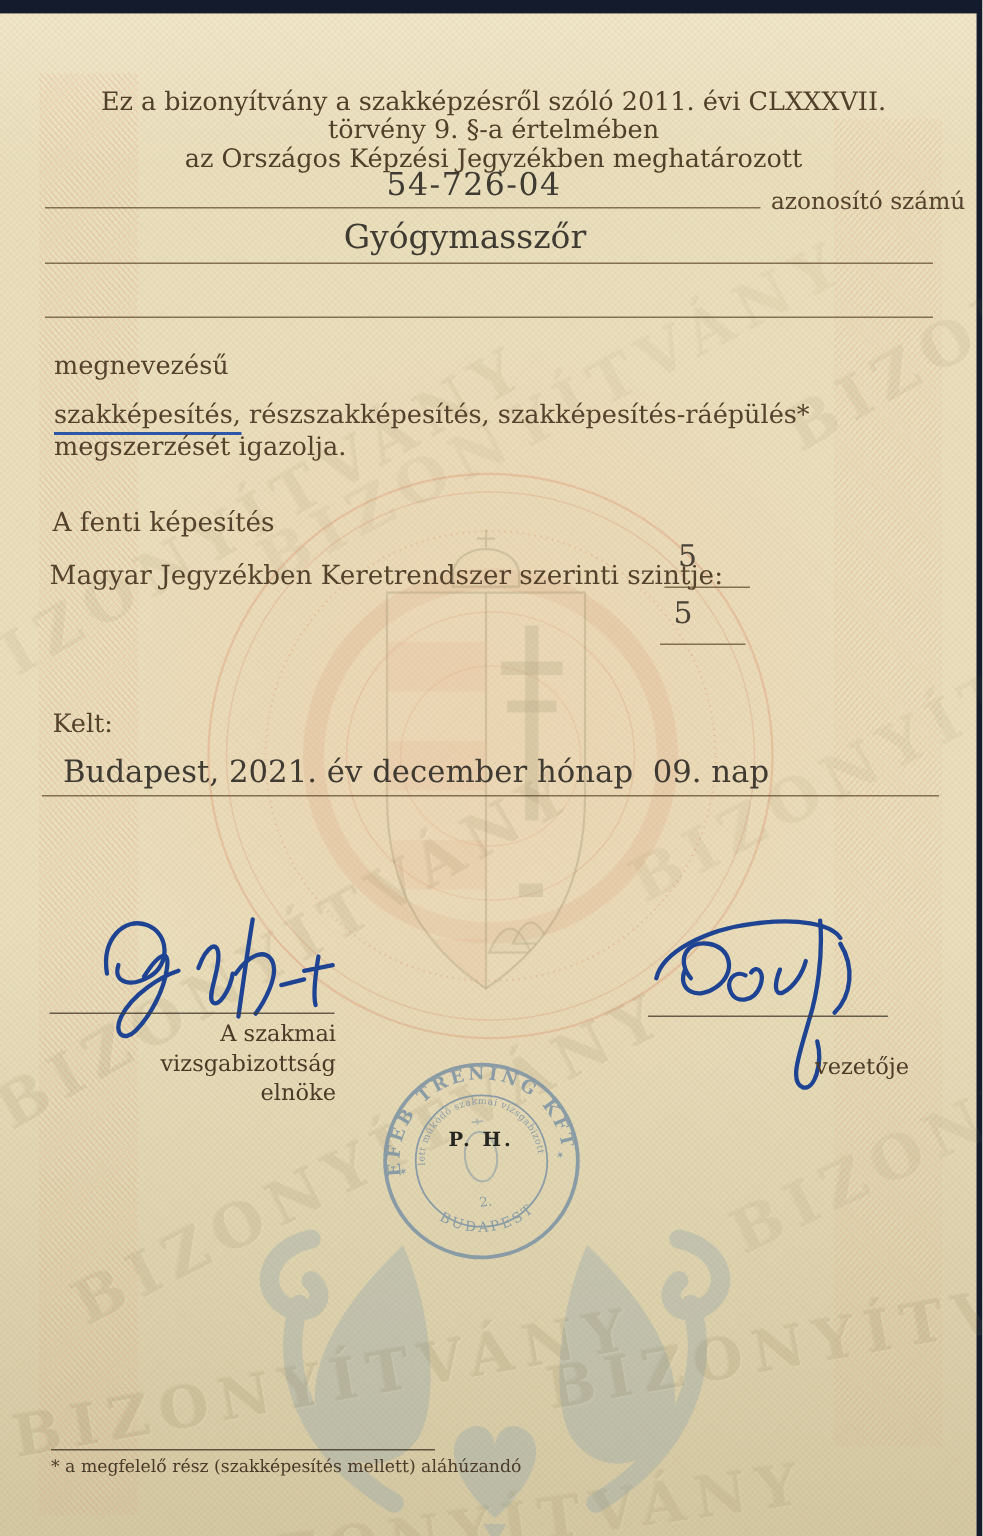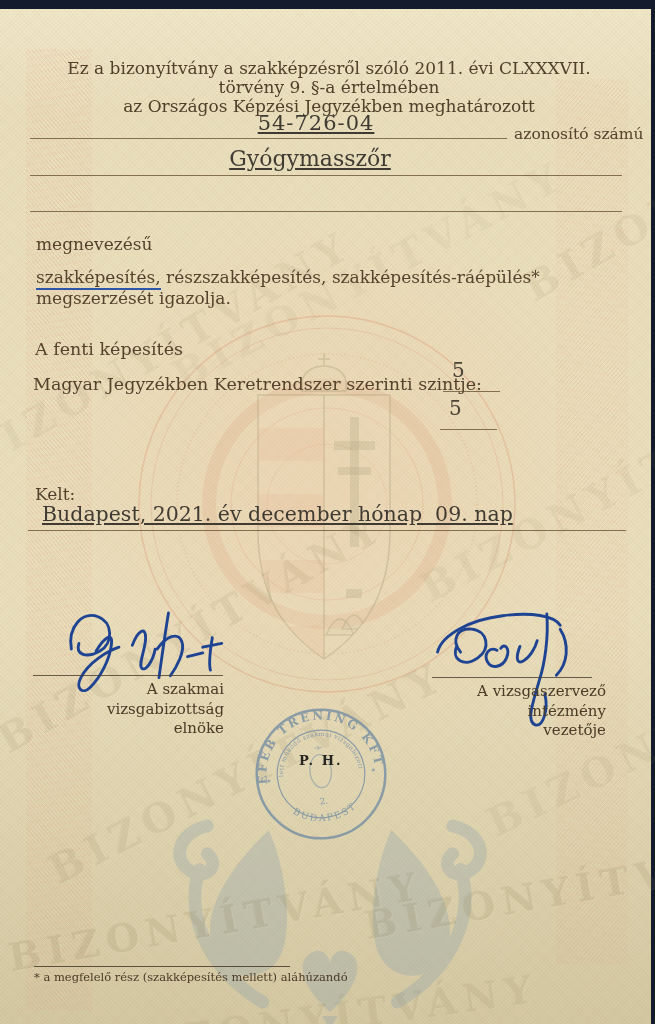--- a/index.html
+++ b/index.html
@@ -18,21 +18,21 @@
       linear-gradient(to bottom, rgba(255,250,228,.3) 0%, transparent 10%),
       linear-gradient(to bottom, transparent 60%, rgba(148,136,86,.12) 80%, rgba(140,128,80,.24) 100%);
   }
   .band{position:absolute;pointer-events:none;}
   .band-left{left:26px;top:40px;bottom:14px;width:66px;
     background:repeating-linear-gradient(50deg, rgba(226,148,120,.20) 0 1px, transparent 1px 3px);}
   .band-right{left:556px;top:70px;bottom:60px;width:72px;
     background:repeating-linear-gradient(-50deg, rgba(226,148,120,.16) 0 1px, transparent 1px 3px);}
   .abs{position:absolute;}
   .t-label{color:#55422c;}
-  .t-value{color:#3f3b32;text-decoration:underline;}
+  .t-value{color:#3f3b32;}
   .intro{left:33px;top:50px;width:592px;font-size:17px;line-height:19px;color:#50402a;text-align:center;}
   .idnum{left:166px;top:102px;width:300px;text-align:center;font-size:21px;letter-spacing:1px;}
   .idsuffix{left:514px;top:116px;font-size:15.5px;}
   .qname{left:160px;top:137px;width:300px;text-align:center;font-size:22px;}
   .rule{position:absolute;height:0;border-bottom:1.4px solid rgba(98,76,46,.75);}
   .rule-id{left:30px;top:129px;width:477px;}
   .rule-name{left:30px;top:166px;width:592px;}
   .rule-empty{left:30px;top:202px;width:592px;}
   .rule-date{left:28px;top:521px;width:598px;}
   .rule-mkkr{left:443px;top:382px;width:57px;border-bottom-width:1.6px;}
@@ -43,21 +43,21 @@
   .megnev{left:36px;top:225px;font-size:17px;}
   .typerow{left:36px;top:258px;font-size:17px;white-space:nowrap;}
   .pen-underline{border-bottom:2.2px solid #2d55a8;padding-bottom:1px;}
   .megszerz{left:36px;top:279px;font-size:17px;}
   .fenti{left:35px;top:330px;font-size:17.5px;}
   .mkkr{left:33px;top:365px;font-size:17.5px;}
   .ekkr{left:33px;top:402px;font-size:17.5px;}
   .lvl{font-size:20px;color:#4a4438;}
   .lvl-m{left:452px;top:349px;}
   .lvl-e{left:449px;top:387px;}
-  .kelt{left:35px;top:475px;font-size:17px;}
+  .kelt{left:35px;top:464px;font-size:17px;}
   .dateval{left:42px;top:493px;font-size:20.5px;white-space:pre;text-align:center;}
   .siglabel{font-size:15px;line-height:19.5px;text-align:right;color:#4a3a26;}
   .siglabel-l{left:34px;top:671px;width:190px;}
   .siglabel-r{left:420px;top:673px;width:186px;}
   .ph{left:299px;top:744px;font-size:13px;font-weight:bold;letter-spacing:2px;color:#26251f;}
   .foot{left:34px;top:961px;font-size:11.5px;color:#4a3a28;}
   .wm{
     position:absolute;font-weight:bold;letter-spacing:7px;
     color:rgba(128,114,76,1);
     text-shadow:1px 1px 0 rgba(255,250,222,.65), -1px -1px 0 rgba(100,86,52,.35);
@@ -196,21 +196,21 @@
     </svg>
 
     <div class="rule rule-sigl"></div>
     <div class="rule rule-sigr"></div>
 
     <div class="abs siglabel siglabel-l">
       <span>A szakmai vizsgabizottság</span><br>
       <span>elnöke</span>
     </div>
     <div class="abs siglabel siglabel-r">
-      <span>A vizsgaszervező intézmény</span><br>
+      <br>
       <span>vezetője</span>
     </div>
 
     <svg style="left:248px;top:692px;opacity:.85;transform:rotate(-6deg);" width="146" height="146" viewBox="0 0 150 150">
       <defs>
         <path id="arc-top" d="M19,75 A56,56 0 1 1 131,75"></path>
         <path id="arc-inner" d="M36,75 A39,39 0 1 1 114,75"></path>
         <path id="arc-bottom" d="M23,84 A54,54 0 0 0 127,84"></path>
       </defs>
       <g fill="none" stroke="#7b92a4">

